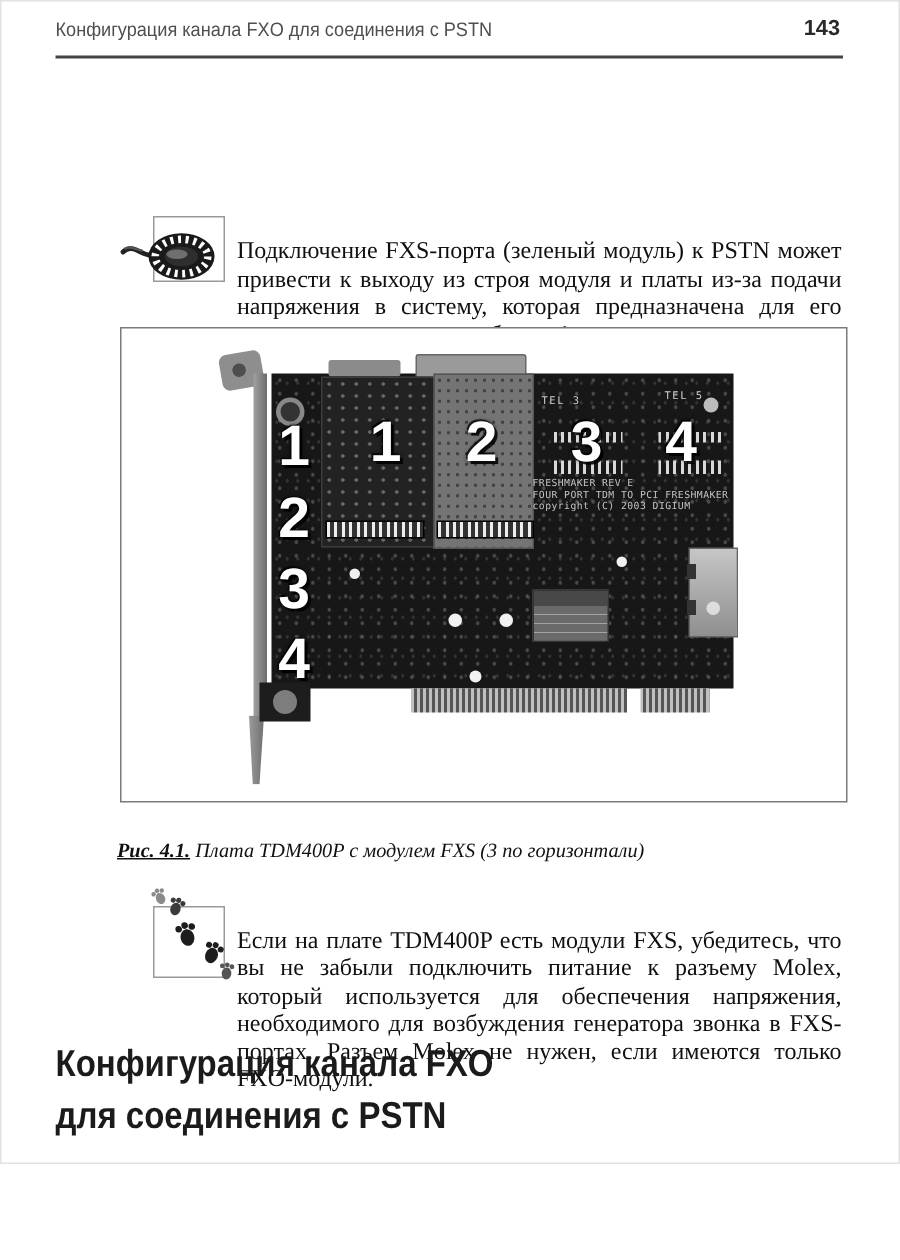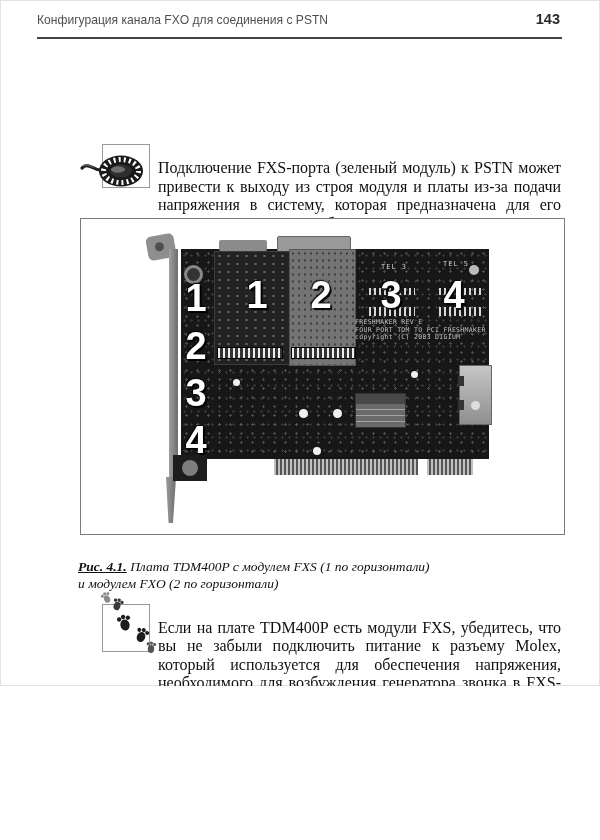--- a/index.html
+++ b/index.html
@@ -1,16 +1,16 @@
 <!DOCTYPE html>
 <html><head>
 <meta charset="utf-8">
 <style>
   html,body{margin:0;padding:0;background:#fff;}
-  .page{position:relative;width:600px;height:686px;background:#fff;overflow:hidden;
+  .page{position:relative;width:600px;height:776px;background:#fff;overflow:hidden;
         box-shadow:inset 0 0 0 1px #e2e2e2;font-family:"Liberation Serif",serif;color:#111;}
 
   
   .running-head{position:absolute;left:37px;top:12px;font-family:"Liberation Sans",sans-serif;
         font-size:13px;color:#4f4f4f;white-space:nowrap;transform:scaleX(.93);transform-origin:left top;}
   .page-number{position:absolute;right:40px;top:11px;font-family:"Liberation Sans",sans-serif;
         font-size:14.5px;font-weight:bold;color:#2a2a2a;}
   .head-rule{position:absolute;left:37px;top:37px;width:525px;height:1.5px;background:#454545;}
 
   
@@ -45,21 +45,21 @@
   .corner-block{left:92px;top:236px;width:34px;height:26px;background:#1d1d1d;}
   .corner-circle{left:9px;top:5px;width:16px;height:16px;border-radius:50%;background:#7d7d7d;}
   .tabA{left:138px;top:21px;width:48px;height:11px;background:#8b8b8b;border-radius:2px;}
   .tabB{left:196px;top:17px;width:72px;height:15px;background:#9a9a9a;border:1px solid #666;border-radius:2px;}
   .fxs-module{left:133px;top:32px;width:76px;height:112px;background-color:#222;border:1px solid #3c3c3c;
        background-image:radial-gradient(circle,rgba(160,160,160,.55) 1px,transparent 1.3px);background-size:9px 8px;}
   .fxo-module{left:208px;top:30px;width:65px;height:115px;background-color:#747474;border:1px solid #555;
        background-image:radial-gradient(circle,rgba(25,25,25,.55) 1px,transparent 1.3px);background-size:6px 7px;}
   .rev-label{right:3px;bottom:7px;font-family:"DejaVu Sans Mono",monospace;font-size:7px;color:#f0f0f0;letter-spacing:1px;}
   .tel-label{font-family:"DejaVu Sans Mono",monospace;font-size:7px;color:#cfcfcf;letter-spacing:1px;z-index:3;}
-  .tel3{left:300px;top:44px;} .tel4{left:362px;top:41px;}
+  .tel3{left:280px;top:44px;} .tel4{left:362px;top:41px;}
   .silkscreen{left:274px;top:52px;width:132px;font-family:"DejaVu Sans Mono",monospace;font-size:6.5px;
        line-height:7.5px;color:#c4c4c4;letter-spacing:.3px;z-index:2;white-space:nowrap;}
   .footprint{background:repeating-linear-gradient(90deg,#d8d8d8 0 2px,transparent 2px 5px);z-index:3;}
   .fp3a{left:288px;top:69px;width:46px;height:7px;} .fp3b{left:288px;top:88px;width:46px;height:9px;}
   .fp4a{left:358px;top:69px;width:44px;height:7px;} .fp4b{left:358px;top:88px;width:44px;height:9px;}
   .pinheader{height:10px;background:repeating-linear-gradient(90deg,#eee 0 2px,#333 2px 5px);border:1px solid #000;z-index:3;}
   .ph1{left:136px;top:128px;width:64px;} .ph2{left:210px;top:128px;width:63px;}
   .slot-num{z-index:8;width:30px;text-align:center;font-family:"Liberation Sans",sans-serif;
        font-weight:bold;font-size:38px;line-height:32px;color:#fff;
        text-shadow:0 0 3px #000,2px 2px 0 rgba(0,0,0,.85),-1px -1px 0 rgba(0,0,0,.7);}
@@ -163,21 +163,21 @@
       <div class="screw-tr"></div>
       <div class="wdot wd1"></div>
       <div class="wdot wd2"></div>
       <div class="wdot wd3"></div>
       <div class="wdot wd4"></div>
       <div class="wdot wd5"></div>
       <div class="wdot wd6"></div>
     </div>
   </div>
 
-  <p class="caption"><span class="cap-label">Рис. 4.1.</span> <span>Плата TDM400P с модулем FXS (1 по горизонтали)</span><br><span>и модулем FXO (2 по горизонтали)</span></p>
+  <p class="caption"><span class="cap-label">Рис. 4.1.</span> <span>Плата TDM400P с модулем FXS (3 по горизонтали)</span><br></p>
 
   <div class="note-icon-box nbox2">
     <svg width="70" height="70" viewBox="0 0 70 70" style="left:-8px;top:-12px;">
       <g fill="#8a8a8a" transform="translate(12,6) rotate(-25)">
         <ellipse cx="0" cy="0" rx="3" ry="3.8"></ellipse>
           <circle cx="-3" cy="-4.5" r="1.5"></circle>
           <circle cx="0" cy="-5.6" r="1.5"></circle>
           <circle cx="3" cy="-4.5" r="1.5"></circle>
       </g>
       <g fill="#3a3a3a" transform="translate(22,13) rotate(20)">

